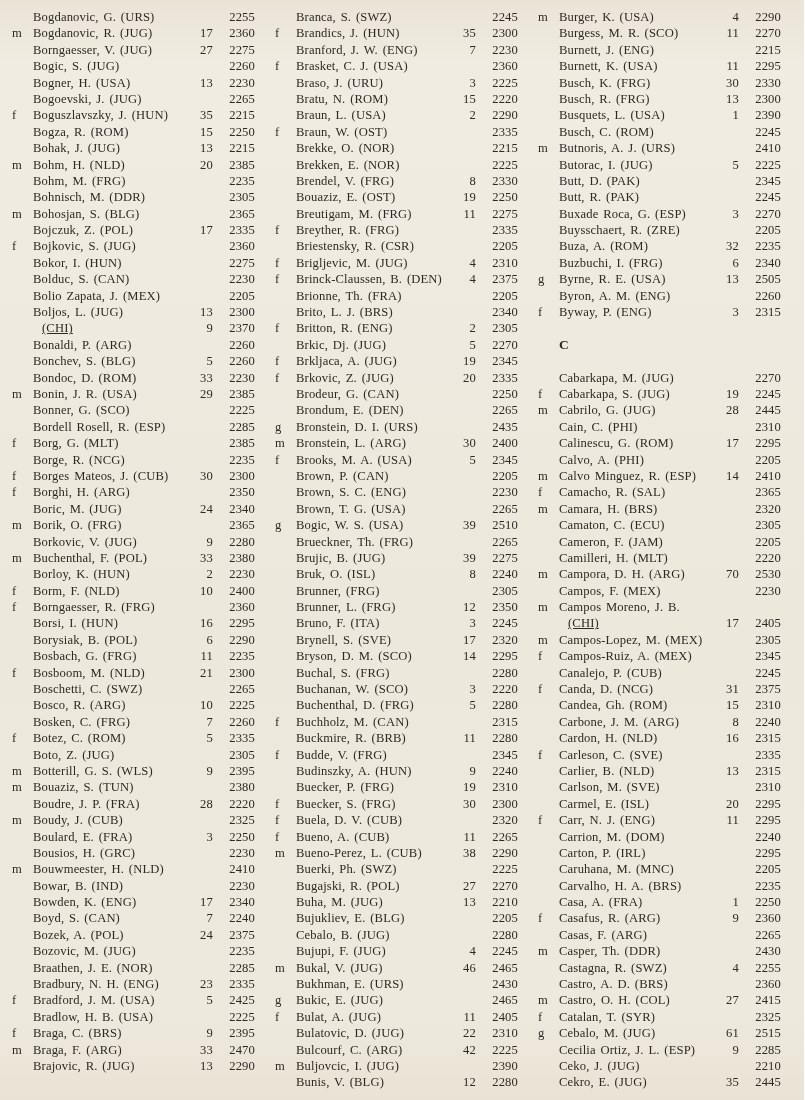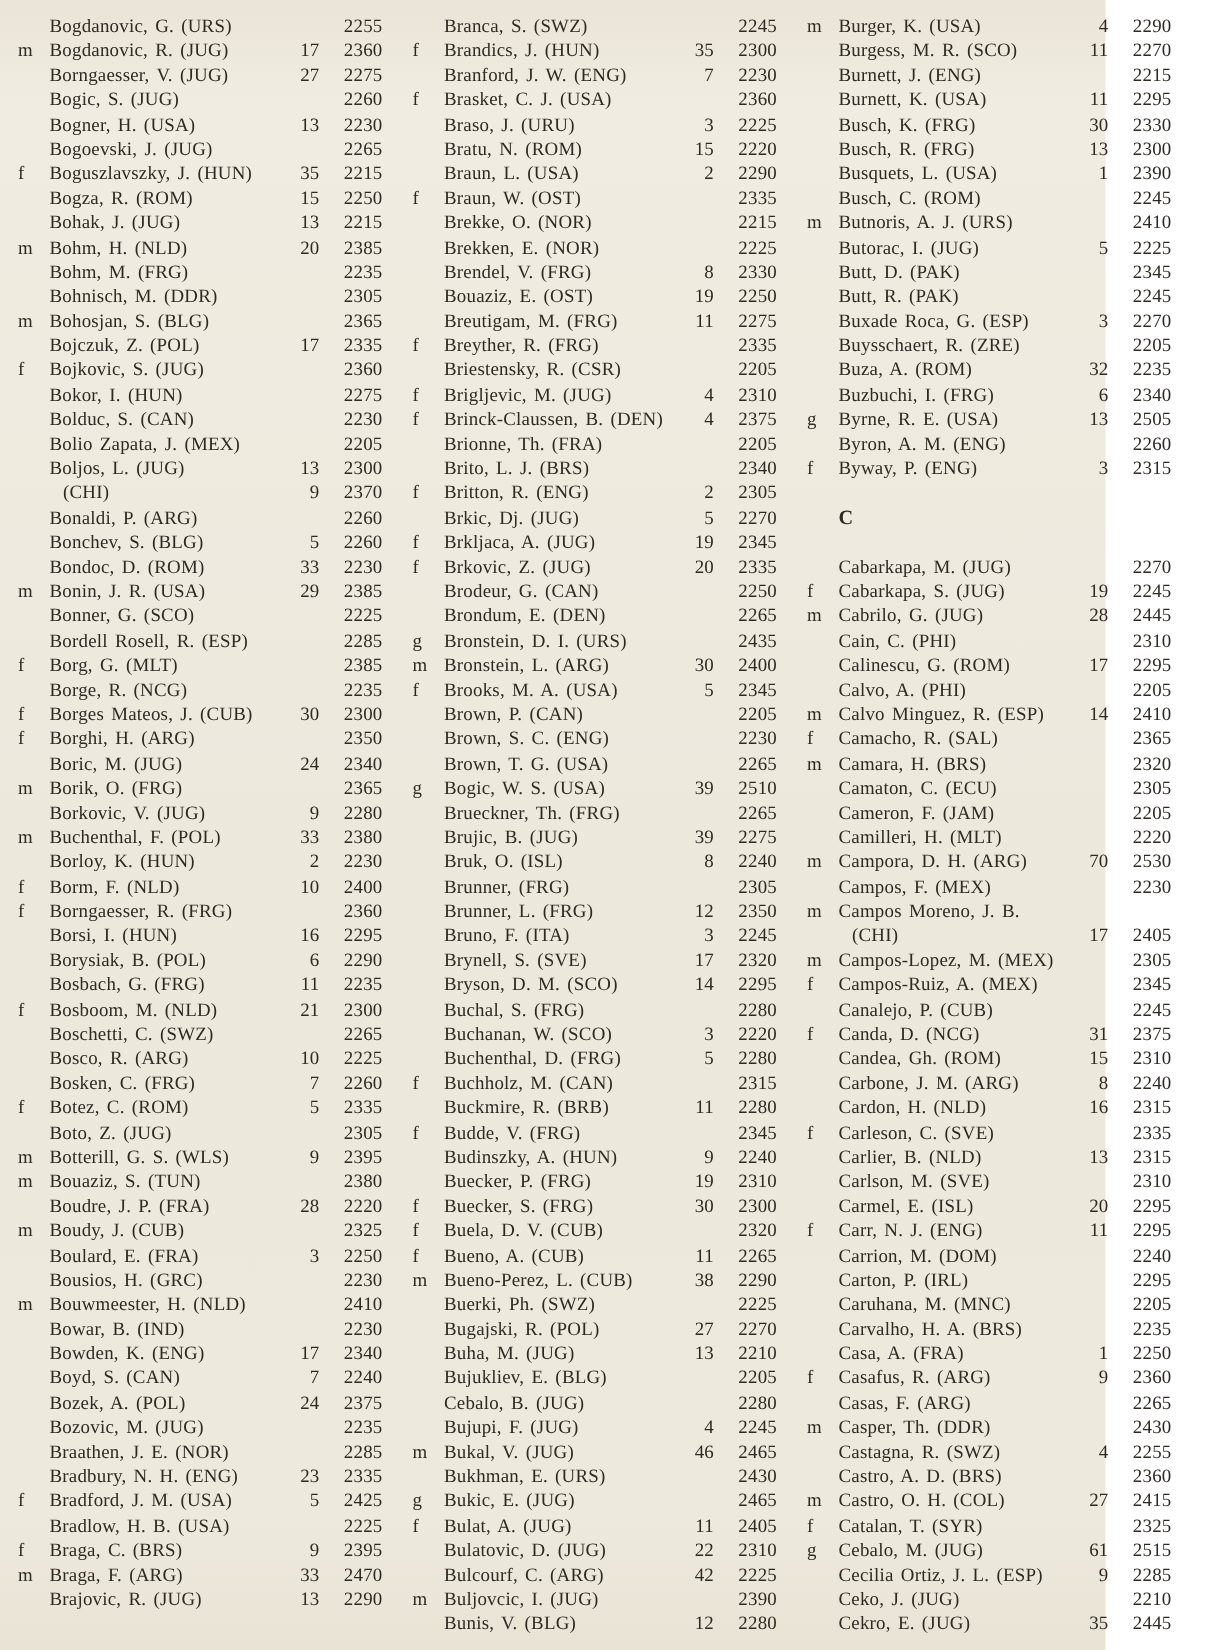--- a/index.html
+++ b/index.html
@@ -7,21 +7,21 @@
     padding: 0;
   }
   body {
     width: 805px;
     height: 1100px;
     overflow: hidden;
     font-family: "Liberation Serif", "DejaVu Serif", serif;
   }
   .page {
     box-sizing: border-box;
-    width: 737px;
+    width: 804px;
     height: 1100px;
     background: linear-gradient(180deg, #e9e4d6 0%, #f0ece1 6%, #ece8dc 55%, #ede9dd 92%, #e8e3d4 100%);
     padding: 9px 10px 0 12px;
     display: flex;
     gap: 20px;
   }
   .col {
     width: 243px;
     flex: 0 0 243px;
   }
@@ -40,20 +40,21 @@
     flex: 0 0 21px;
     text-align: left;
   }
   .row .n {
     flex: 1 1 auto;
     min-width: 0;
     overflow: visible;
   }
   .row.indent .n {
     padding-left: 9px;
+    text-decoration: underline;
   }
   .row .g {
     flex: 0 0 28px;
     text-align: right;
   }
   .row .r {
     flex: 0 0 42px;
     text-align: right;
   }
   .row.heading {

